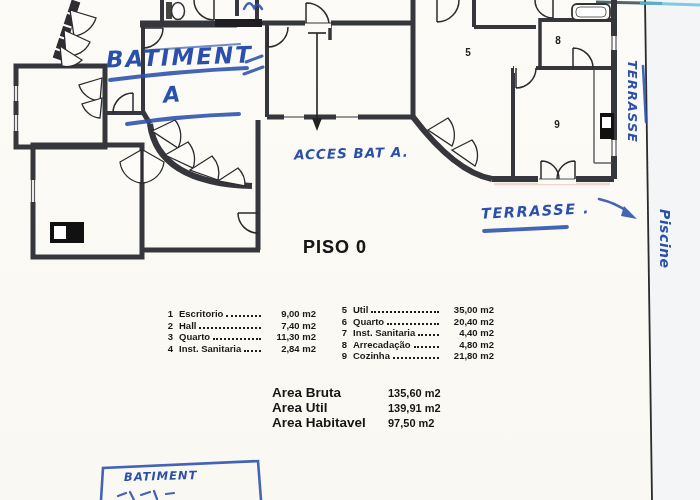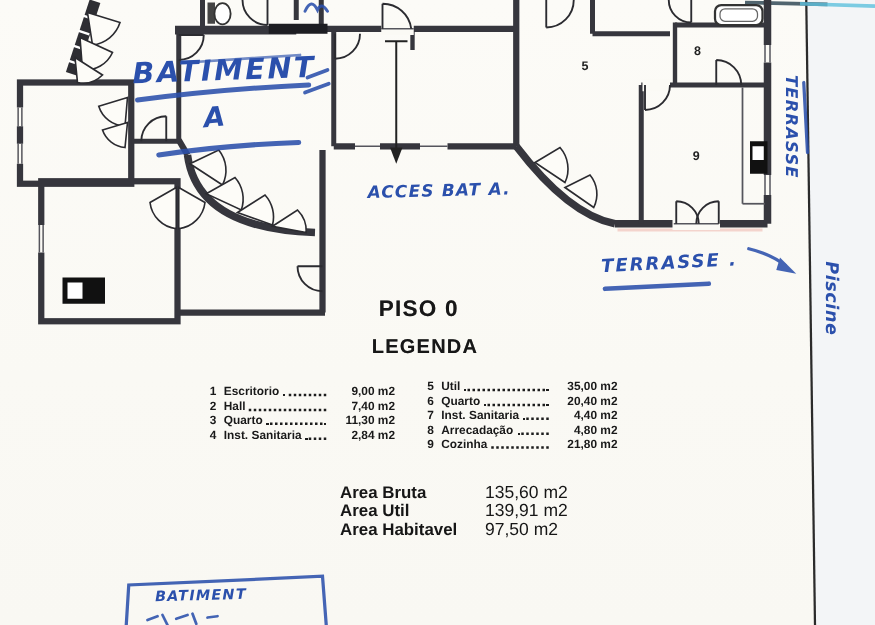--- a/index.html
+++ b/index.html
@@ -16,21 +16,21 @@
   .legcol{position:absolute;display:flex;flex-direction:column;}
   .legcol.left{left:162px;top:308px;width:154px;}
   .legcol.right{left:336px;top:304px;width:158px;}
   .legrow{display:flex;align-items:flex-end;height:11.4px;font-size:9.5px;font-weight:bold;color:#191919;}
   .legrow .num{width:11px;text-align:right;margin-right:6px;}
   .legrow .leader{flex:1;border-bottom:2px dotted #1d1d1d;margin:0 3px 2px 3px;min-width:8px;}
   .legrow .val{width:52px;text-align:right;}
   .areas{position:absolute;left:256px;top:385px;display:flex;flex-direction:column;margin-left:16px;}
   .arearow{display:flex;align-items:baseline;height:15px;}
   .arearow .albl{width:116px;font-size:13.5px;font-weight:bold;color:#161616;}
-  .arearow .aval{font-size:14px;font-weight:normal;color:#161616;}
+  .arearow .aval{font-size:11px;font-weight:bold;color:#161616;}
   .bat-main{left:106px;top:44px;font-size:23px;letter-spacing:2px;transform:rotate(-2deg);}
   .bat-a{left:163px;top:82px;font-size:22px;transform:rotate(-5deg);}
   .acces{left:294px;top:145px;font-size:13.5px;letter-spacing:1px;transform:rotate(-1.5deg);}
   .terr{left:481px;top:203px;font-size:14.5px;letter-spacing:1.5px;transform:rotate(-3deg);}
   .vert{transform-origin:top left;transform:rotate(90deg);}
   .terr-v{left:640px;top:60px;font-size:13px;letter-spacing:1px;}
   .pisc-v{left:673px;top:209px;font-size:14px;letter-spacing:.5px;}
   .boxbat{left:124px;top:469px;font-size:11.5px;letter-spacing:1px;transform:rotate(-1.5deg);}
   .r-num{font-family:"Liberation Sans",sans-serif;font-weight:bold;font-size:10px;fill:#222;}
 </style>
@@ -202,21 +202,20 @@
     <path d="M599,199 Q616,203 628,212" stroke-width="2.6"></path>
     <polygon points="624,206 637,219 621,216" fill="#2b50ac" stroke="none"></polygon>
     <path d="M643,66 L646,122" stroke-width="2.6"></path>
     <path d="M101,500 L103,468 L258,461 L261,500" stroke-width="2.6"></path>
     <path d="M118,496 l8,-3 M130,492 l4,8 M141,495 l9,-3 M154,491 l3,8 M166,494 l8,-1" stroke-width="2.2"></path>
     <path d="M244,9 Q249,-2 254,8 Q257,1 262,9" stroke-width="2.4"></path>
   </g>
 </svg>
 
 <div class="txt typed piso">PISO 0</div>
-<div class="txt typed legenda">LEGENDA</div>
 
 <div class="legcol left">
   <div class="legrow">
         <span class="num">1</span>
         <span>Escritorio</span>
         <span class="leader"></span>
         <span class="val">9,00 m2</span>
       </div>
   <div class="legrow">
         <span class="num">2</span>

